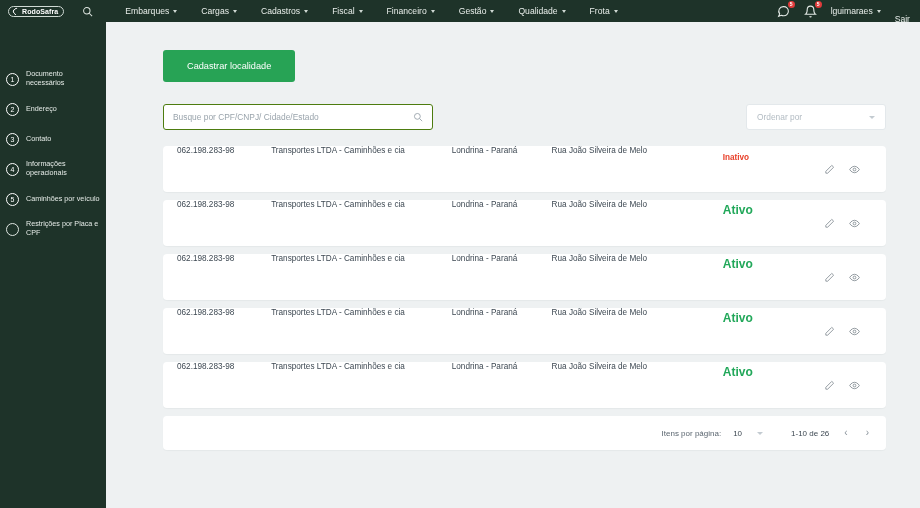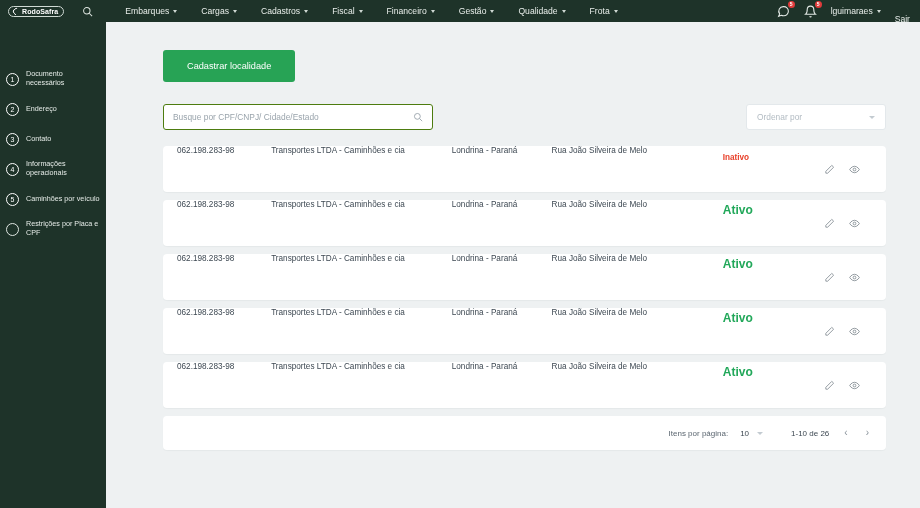--- a/index.html
+++ b/index.html
@@ -216,21 +216,21 @@
     height: 34px;
     display: flex;
     align-items: center;
     justify-content: flex-end;
     padding: 0 14px;
     gap: 12px;
     box-shadow: 0 1px 1px rgba(30,50,40,.04);
   }
   .pg-label { font-size: 8px; color: #5b6670; }
   .pg-select {
-    display: flex; align-items: center; gap: 8px;
+    display: flex; align-items: center; gap: 15px;
     cursor: pointer;
   }
   .pg-select span { font-size: 8px; color: #3d4852; }
   .pg-range { font-size: 8px; color: #3d4852; margin-left: 16px; }
   .pg-arrow {
     font-size: 10px; color: #8b949c;
     cursor: pointer; padding: 0 3px; line-height: 1;
     user-select: none;
   }
 </style>

